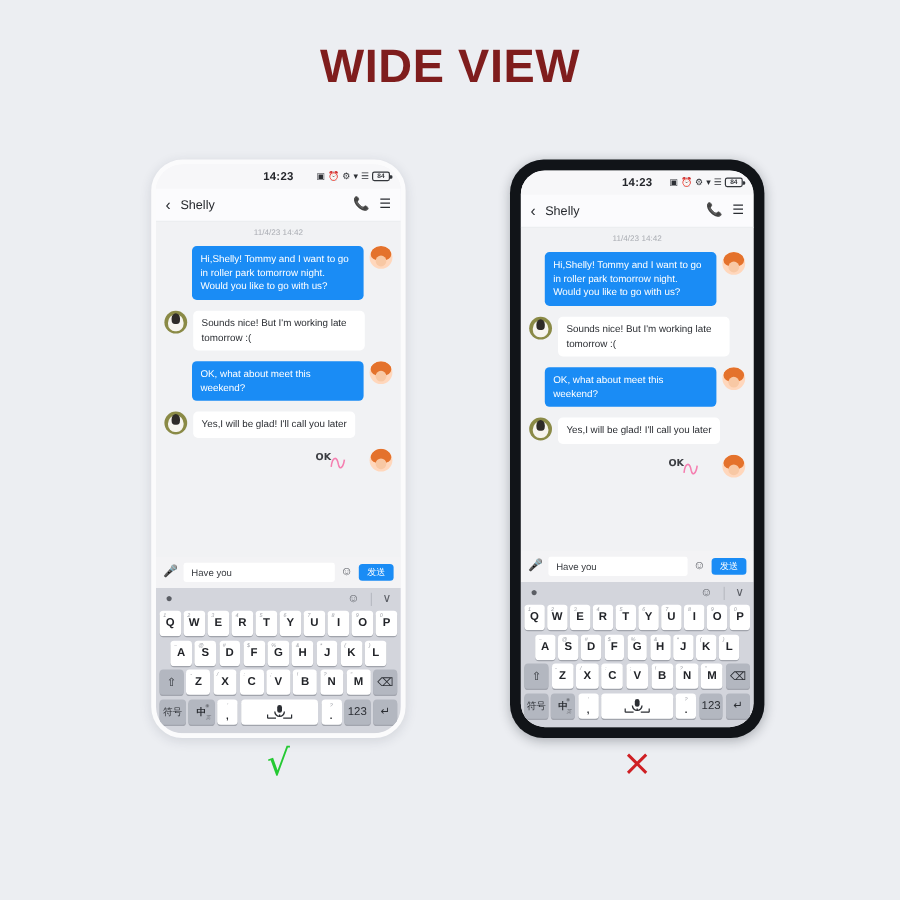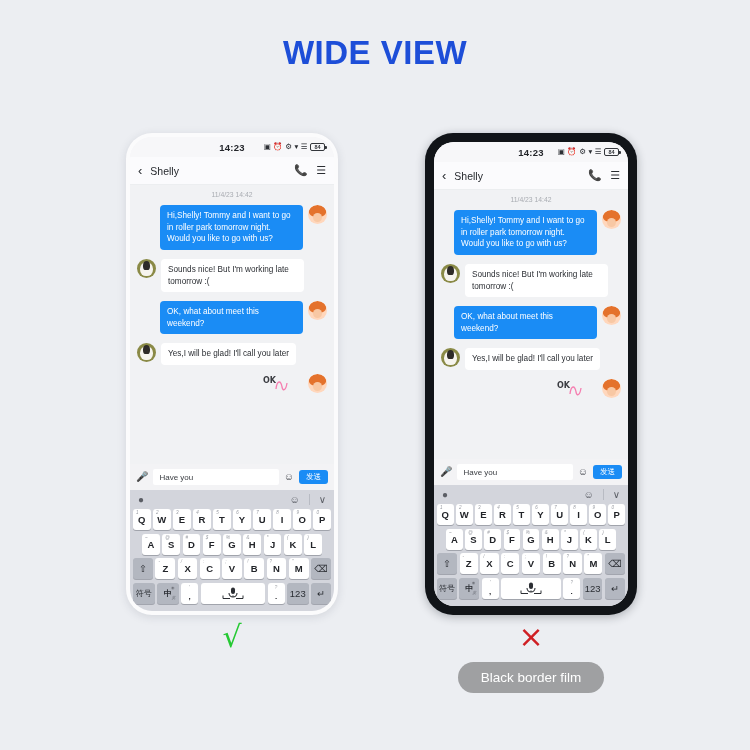--- a/index.html
+++ b/index.html
@@ -7,21 +7,21 @@
     width: 750px; height: 750px;
     background: #eceef2;
     font-family: "Liberation Sans", sans-serif;
     overflow: hidden;
   }
   .page { position: relative; width: 750px; height: 750px; background: #eceef2; }
 
   
   .head-wrap { text-align: center; padding-top: 34px; }
   .title {
-    font-size: 33px; font-weight: bold; color: #1d4ed8;
+    font-size: 39px; font-weight: bold; color: #7f1d1d;
     letter-spacing: 0.5px;
   }
   .subtitle {
     font-size: 14.5px; color: #7b7f86; margin-top: 13px; font-weight: normal;
   }
 
   
   .phones { position: absolute; top: 133px; left: 0; width: 684px; height: 485px; }
 
   .phone { position: absolute; top: 0; width: 212px; height: 482px; }
@@ -693,17 +693,16 @@
     </div>
 
   </div>
 
   <div class="verdicts">
     <div class="verdict v-left">
       <div class="mark ok">√</div>
     </div>
     <div class="verdict v-right">
       <div class="mark no">×</div>
-      <div class="pill gray">Black border film</div>
     </div>
   </div>
 
 </div>
 
 </body></html>

